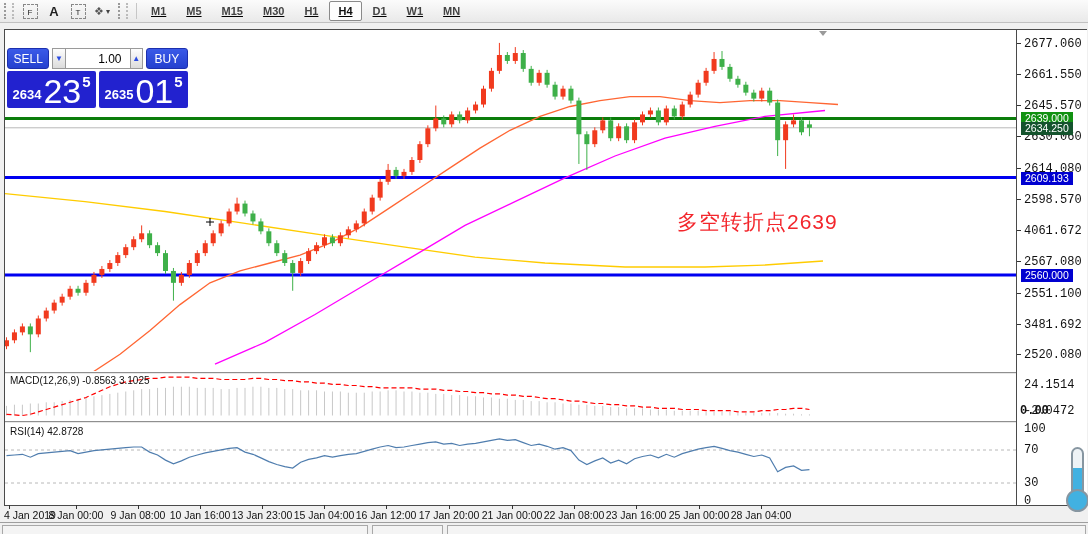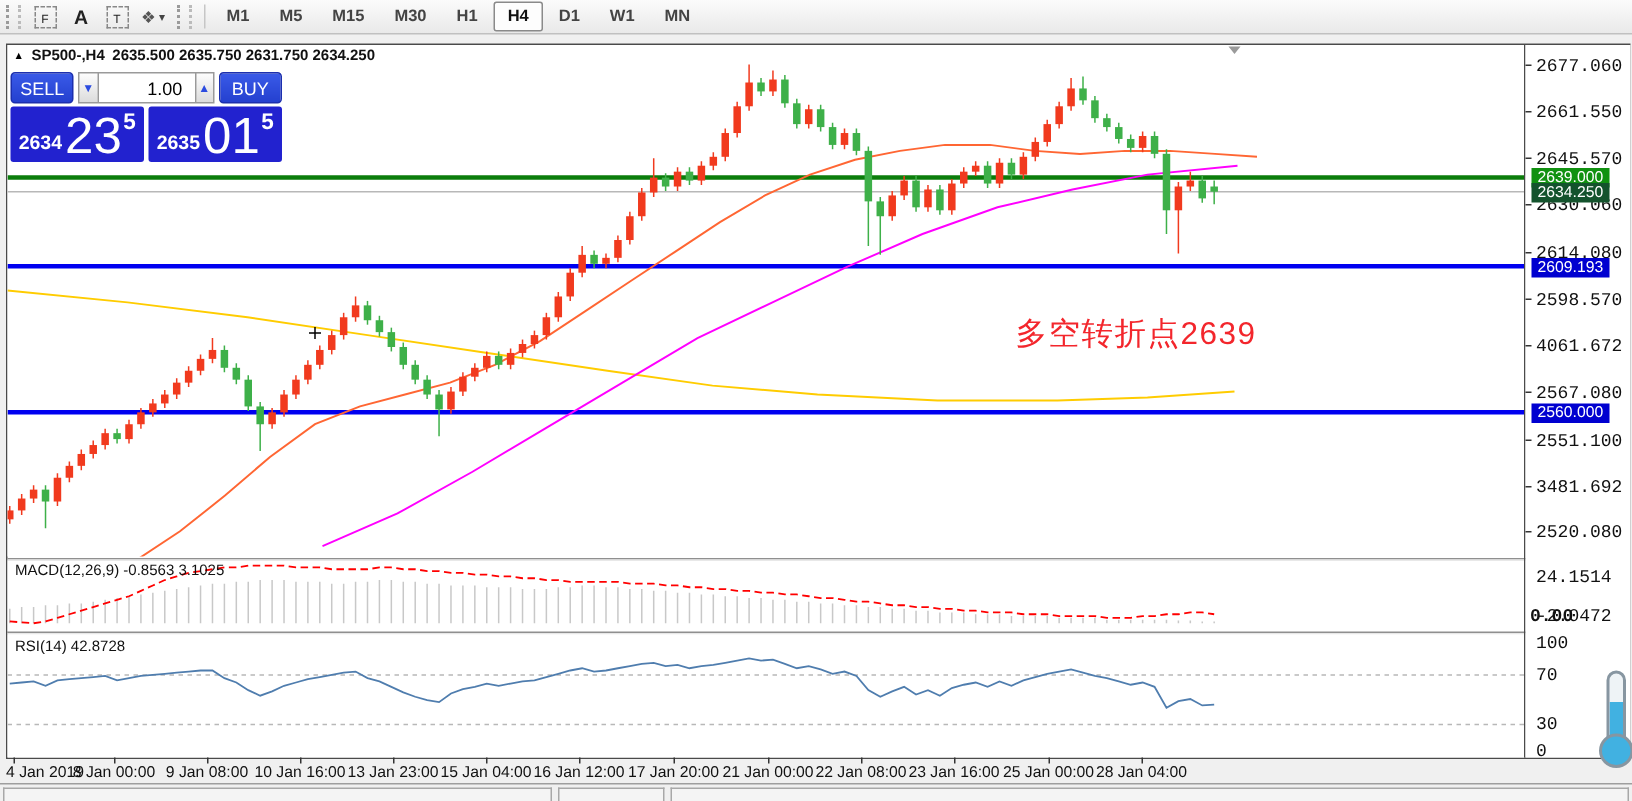--- a/index.html
+++ b/index.html
@@ -83,21 +83,21 @@
     </span>
     <span class="tool-btn">
       <span class="dash-box">T</span>
     </span>
     <span class="tool-btn">
       <span class="obj-glyph">❖</span>
       <span class="caret">▾</span>
     </span>
     <span class="grip"></span>
     <span class="tb-sep"></span>
-    <div id="tf-container" style="display:flex;align-items:flex-start;">
+    <div id="tf-container" style="display:flex;align-items:flex-start;text-decoration:underline;">
         <div class="tf-btn">M1</div>
         <div class="tf-btn">M5</div>
         <div class="tf-btn">M15</div>
         <div class="tf-btn">M30</div>
         <div class="tf-btn">H1</div>
         <div class="tf-btn active">H4</div>
         <div class="tf-btn">D1</div>
         <div class="tf-btn">W1</div>
         <div class="tf-btn">MN</div>
       </div>
@@ -464,25 +464,20 @@
         <span class="pa-badge" style="top: 239px; background: rgb(0, 0, 208);">2560.000</span>
         <span class="pa-label" style="top: 348px;">24.1514</span>
         <span class="pa-label" style="top: 374px;">-2.0472</span>
         <span class="pa-label" style="top: 374px; left: 3px; font-weight: 700;">0.00</span>
         <span class="pa-label" style="top: 392px;">100</span>
         <span class="pa-label" style="top: 413px;">70</span>
         <span class="pa-label" style="top: 446px;">30</span>
         <span class="pa-label" style="top: 464px;">0</span>
       </div>
 
-    <div class="chart-header">
-      <span class="collapse">▲</span>
-      <span>SP500-,H4</span>
-      <span>2635.500 2635.750 2631.750 2634.250</span>
-    </div>
 
     <div class="trade-panel">
       <div class="tp-row1">
         <div class="btn-trade">SELL</div>
         <div class="tp-gap"></div>
         <div class="spin">▼</div>
         <input class="vol-input" value="1.00" style="">
         <div class="spin">▲</div>
         <div class="tp-gap"></div>
         <div class="btn-trade">BUY</div>

